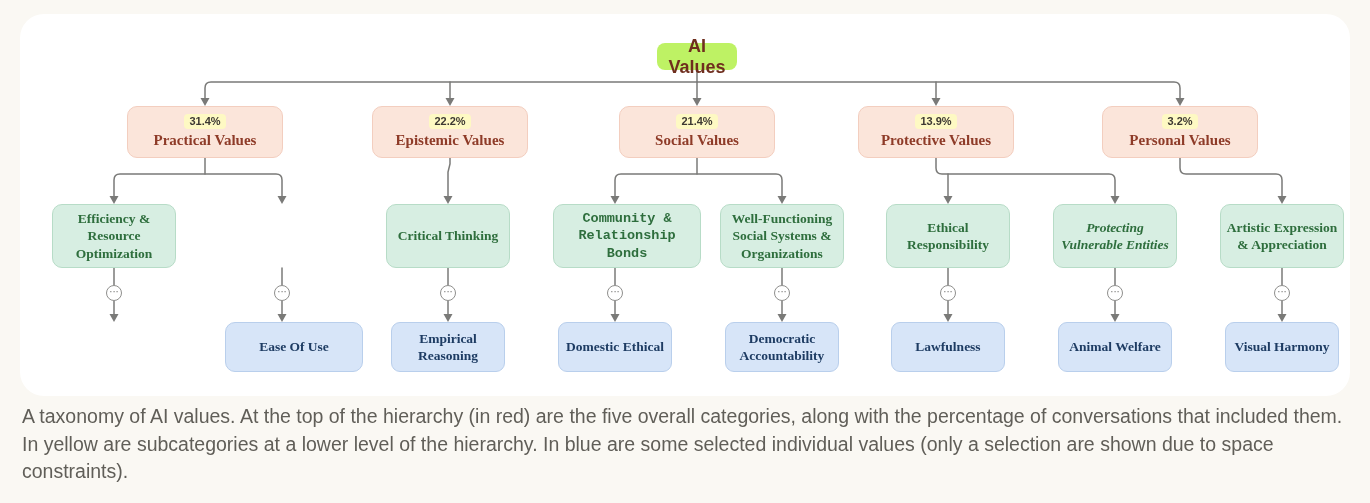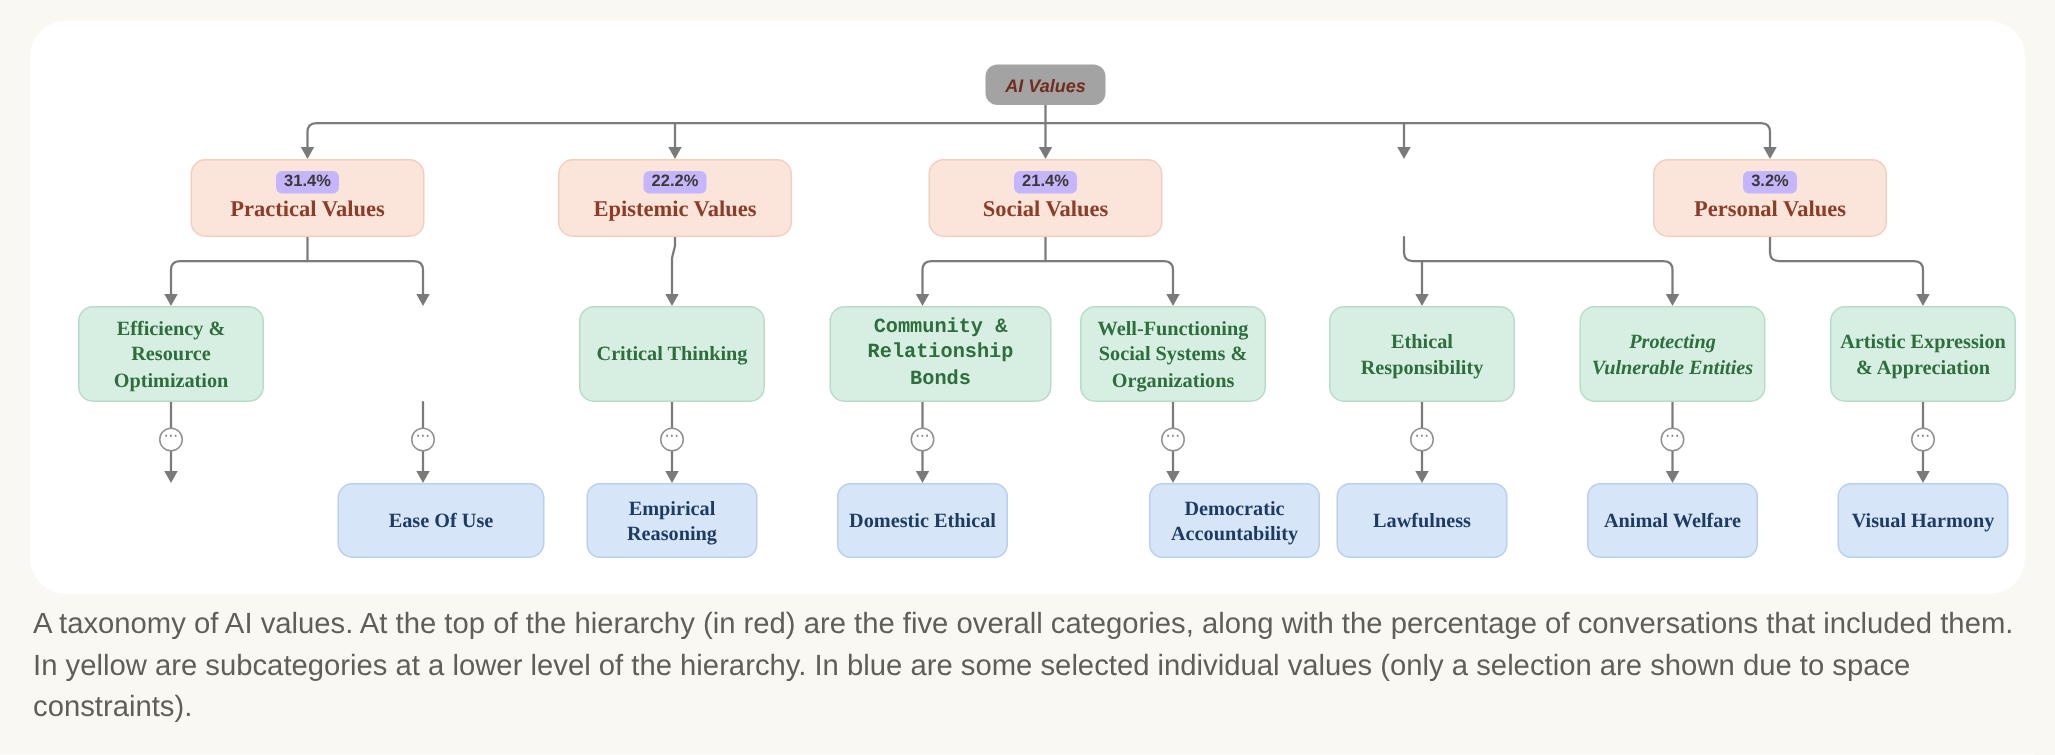--- a/index.html
+++ b/index.html
@@ -13,31 +13,30 @@
     position:absolute;left:20px;top:14px;width:1330px;height:382px;
     background:#ffffff;border-radius:24px;
   }
   svg.connectors{position:absolute;left:0;top:0;pointer-events:none}
   .node{
     position:absolute;box-sizing:border-box;
     display:flex;flex-direction:column;align-items:center;justify-content:center;
     text-align:center;
   }
   .root{
-    background:#a3a3a3;border-radius:8px;
-    color:#6f2e1e;font-weight:700;font-size:12px;
+    background:#bef264;border-radius:8px;
+    color:#6f2e1e;font-weight:700;font-size:18px;
     font-family:"Liberation Sans",sans-serif;
-    font-style:italic;
   }
   .cat{
     background:#fbe5da;border:1px solid #f3cebf;border-radius:10px;gap:3px;
   }
   .pct{
     font-size:11px;font-weight:700;color:#3d3832;
-    background:#c4b5fd;border-radius:4px;padding:1px 5px;line-height:1.2;
+    background:#fef9c3;border-radius:4px;padding:1px 5px;line-height:1.2;
     font-family:"Liberation Sans",sans-serif;
   }
   .cat .lbl{
     font-family:"Liberation Serif",serif;font-size:15px;font-weight:600;color:#8e3b28;
     line-height:1.15;
   }
   .sub{
     background:#d7eee2;border:1px solid #b7dcc7;border-radius:10px;
     font-family:"Liberation Serif",serif;font-size:13.5px;font-weight:600;
     color:#2e6e3d;line-height:1.27;padding:4px;
@@ -134,22 +133,26 @@
     <div class="node val" style="left: 391px; top: 322px; width: 114px; height: 50px;">Empirical Reasoning</div>
     <div class="dots" style="left: 440px; top: 285px;">···</div>
     <div class="node cat" style="left: 619px; top: 106px; width: 156px; height: 52px;">
       <span class="pct">21.4%</span>
       <span class="lbl">Social Values</span>
     </div>
     <div class="node sub" style="left: 553px; top: 204px; width: 148px; height: 64px; font-family: Liberation Mono, monospace;">Community &amp; Relationship Bonds</div>
     <div class="node val" style="left: 558px; top: 322px; width: 114px; height: 50px;">Domestic Ethical</div>
     <div class="dots" style="left: 607px; top: 285px;">···</div>
     <div class="node sub" style="left: 720px; top: 204px; width: 124px; height: 64px;">Well-Functioning Social Systems &amp; Organizations</div>
-    <div class="node val" style="left: 725px; top: 322px; width: 114px; height: 50px; margin-left: 41px;">Democratic Accountability</div>
+    <div class="node val" style="left: 725px; top: 322px; width: 114px; height: 50px;">Democratic Accountability</div>
     <div class="dots" style="left: 774px; top: 285px;">···</div>
+    <div class="node cat" style="left: 858px; top: 106px; width: 156px; height: 52px;">
+      <span class="pct">13.9%</span>
+      <span class="lbl">Protective Values</span>
+    </div>
     <div class="node sub" style="left: 886px; top: 204px; width: 124px; height: 64px;">Ethical Responsibility</div>
     <div class="node val" style="left: 891px; top: 322px; width: 114px; height: 50px;">Lawfulness</div>
     <div class="dots" style="left: 940px; top: 285px;">···</div>
     <div class="node sub" style="left: 1053px; top: 204px; width: 124px; height: 64px; font-style: italic;">Protecting Vulnerable Entities</div>
     <div class="node val" style="left: 1058px; top: 322px; width: 114px; height: 50px;">Animal Welfare</div>
     <div class="dots" style="left: 1107px; top: 285px;">···</div>
     <div class="node cat" style="left: 1102px; top: 106px; width: 156px; height: 52px;">
       <span class="pct">3.2%</span>
       <span class="lbl">Personal Values</span>
     </div>

